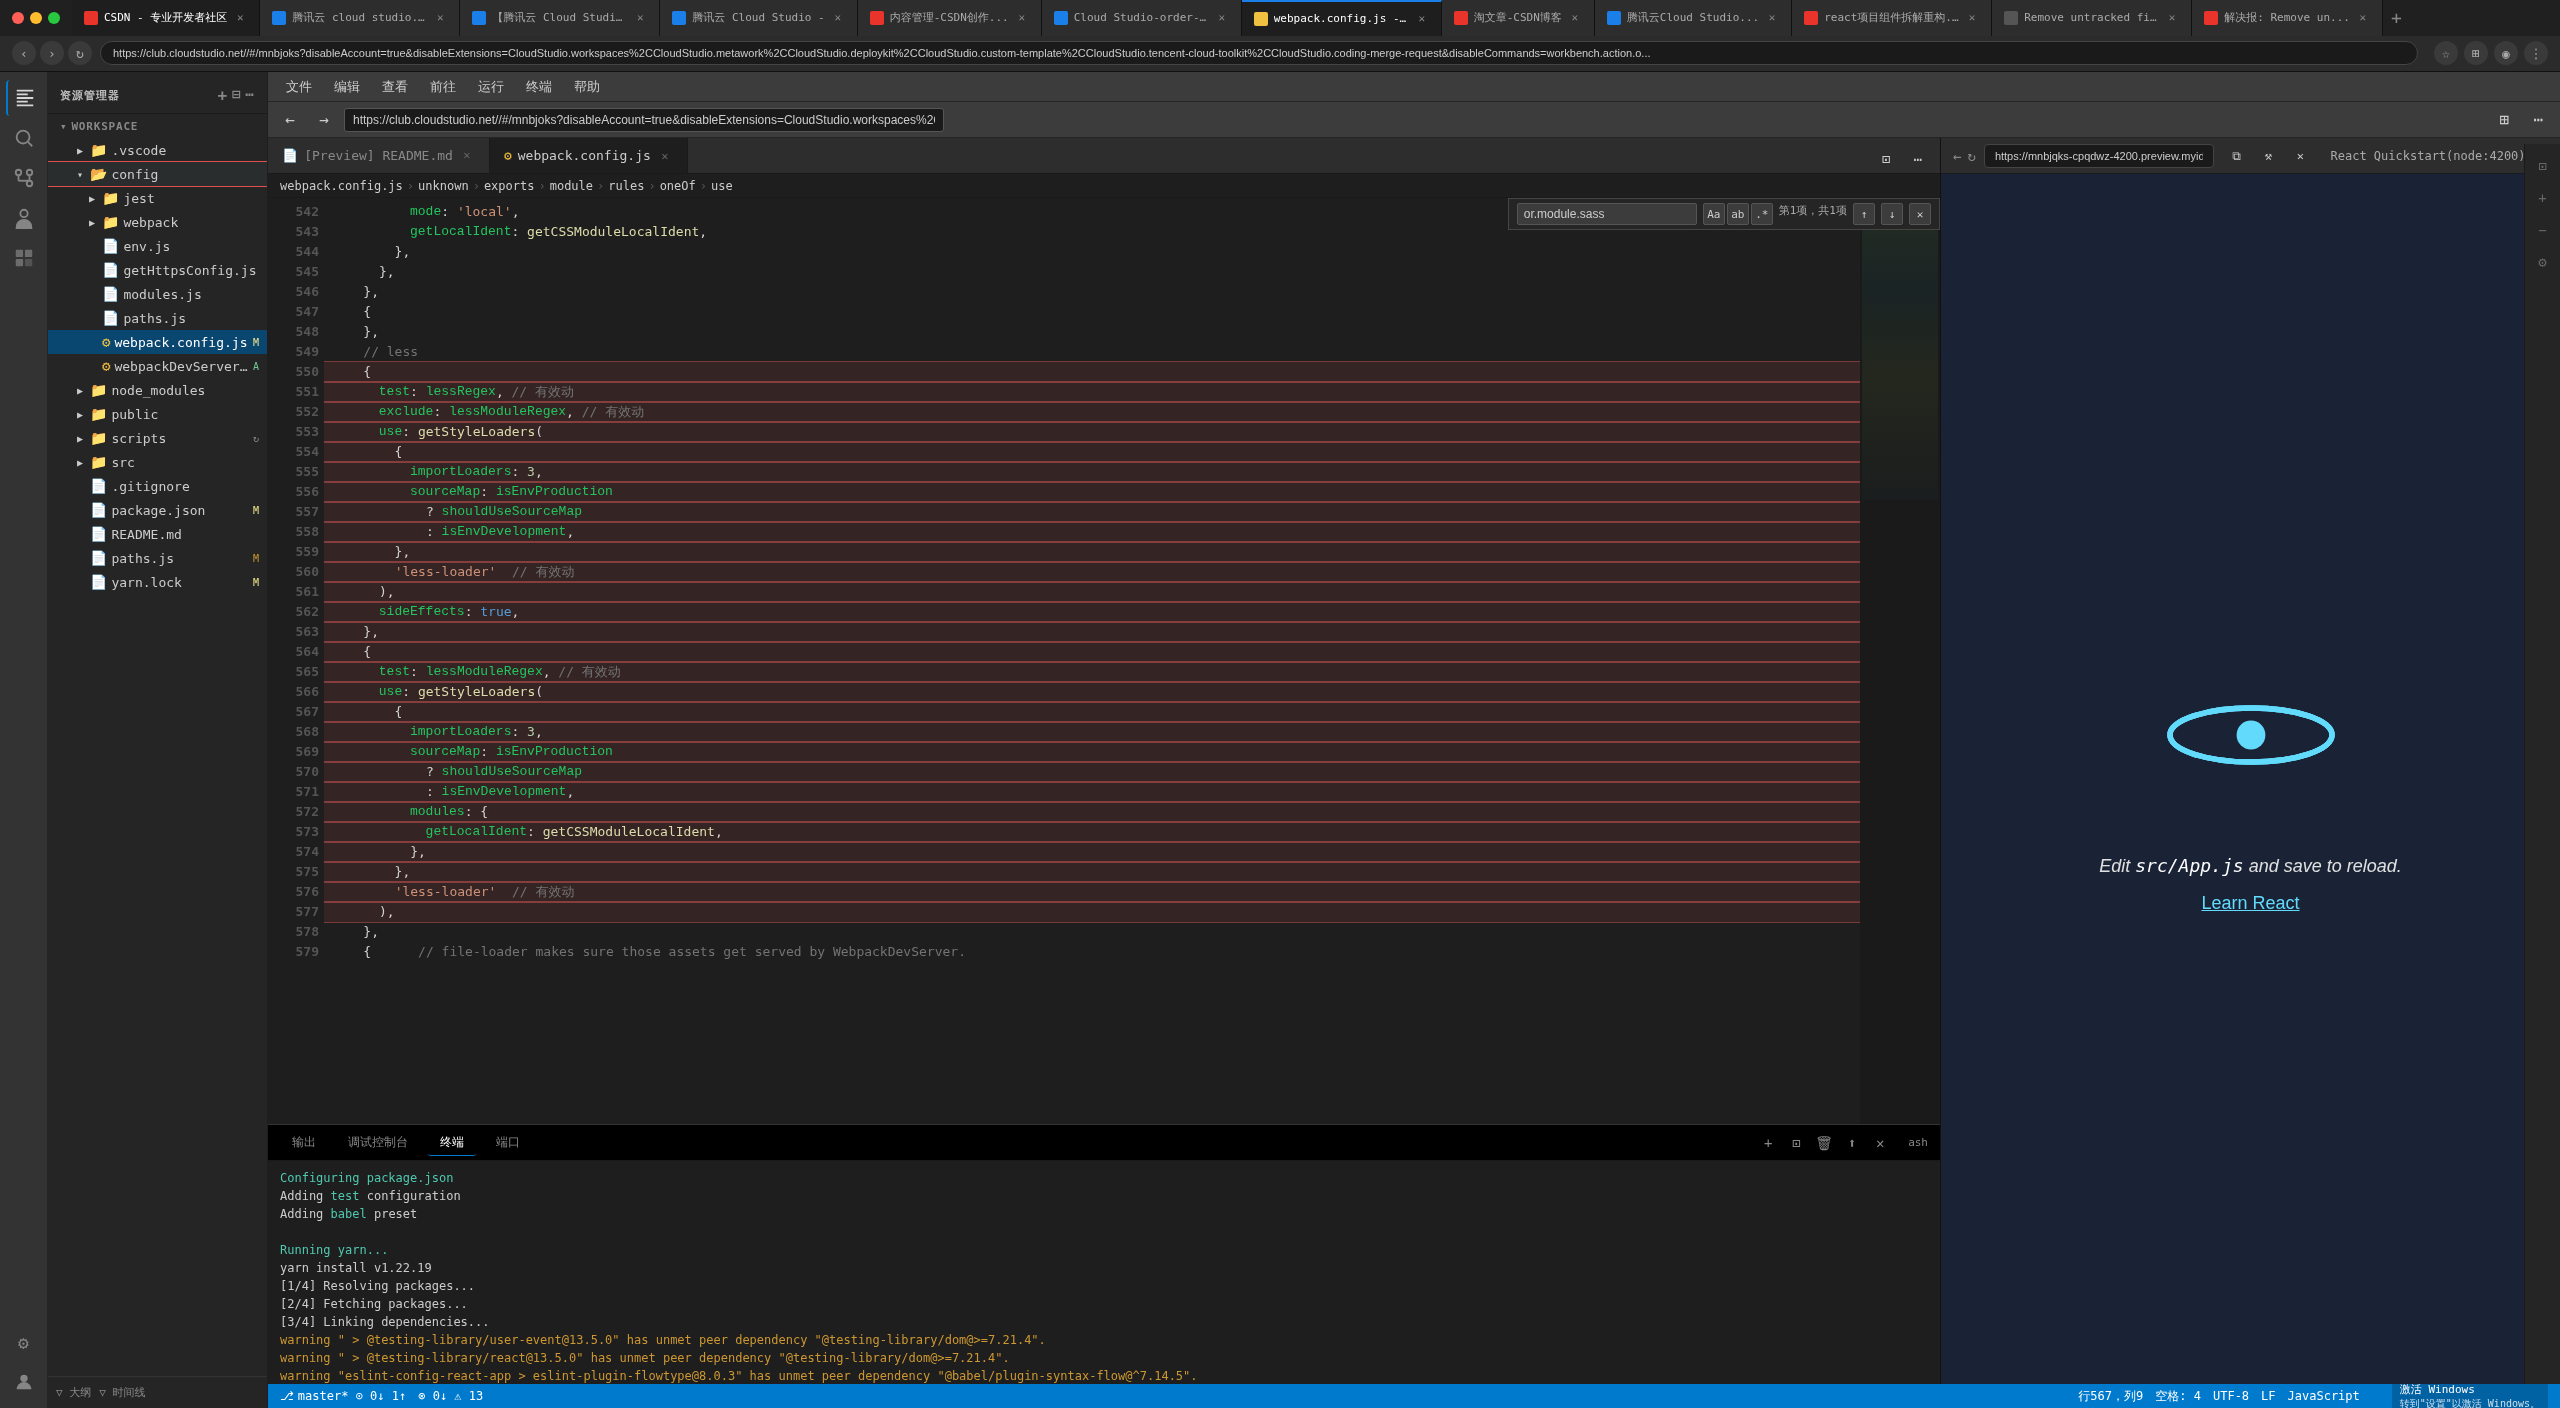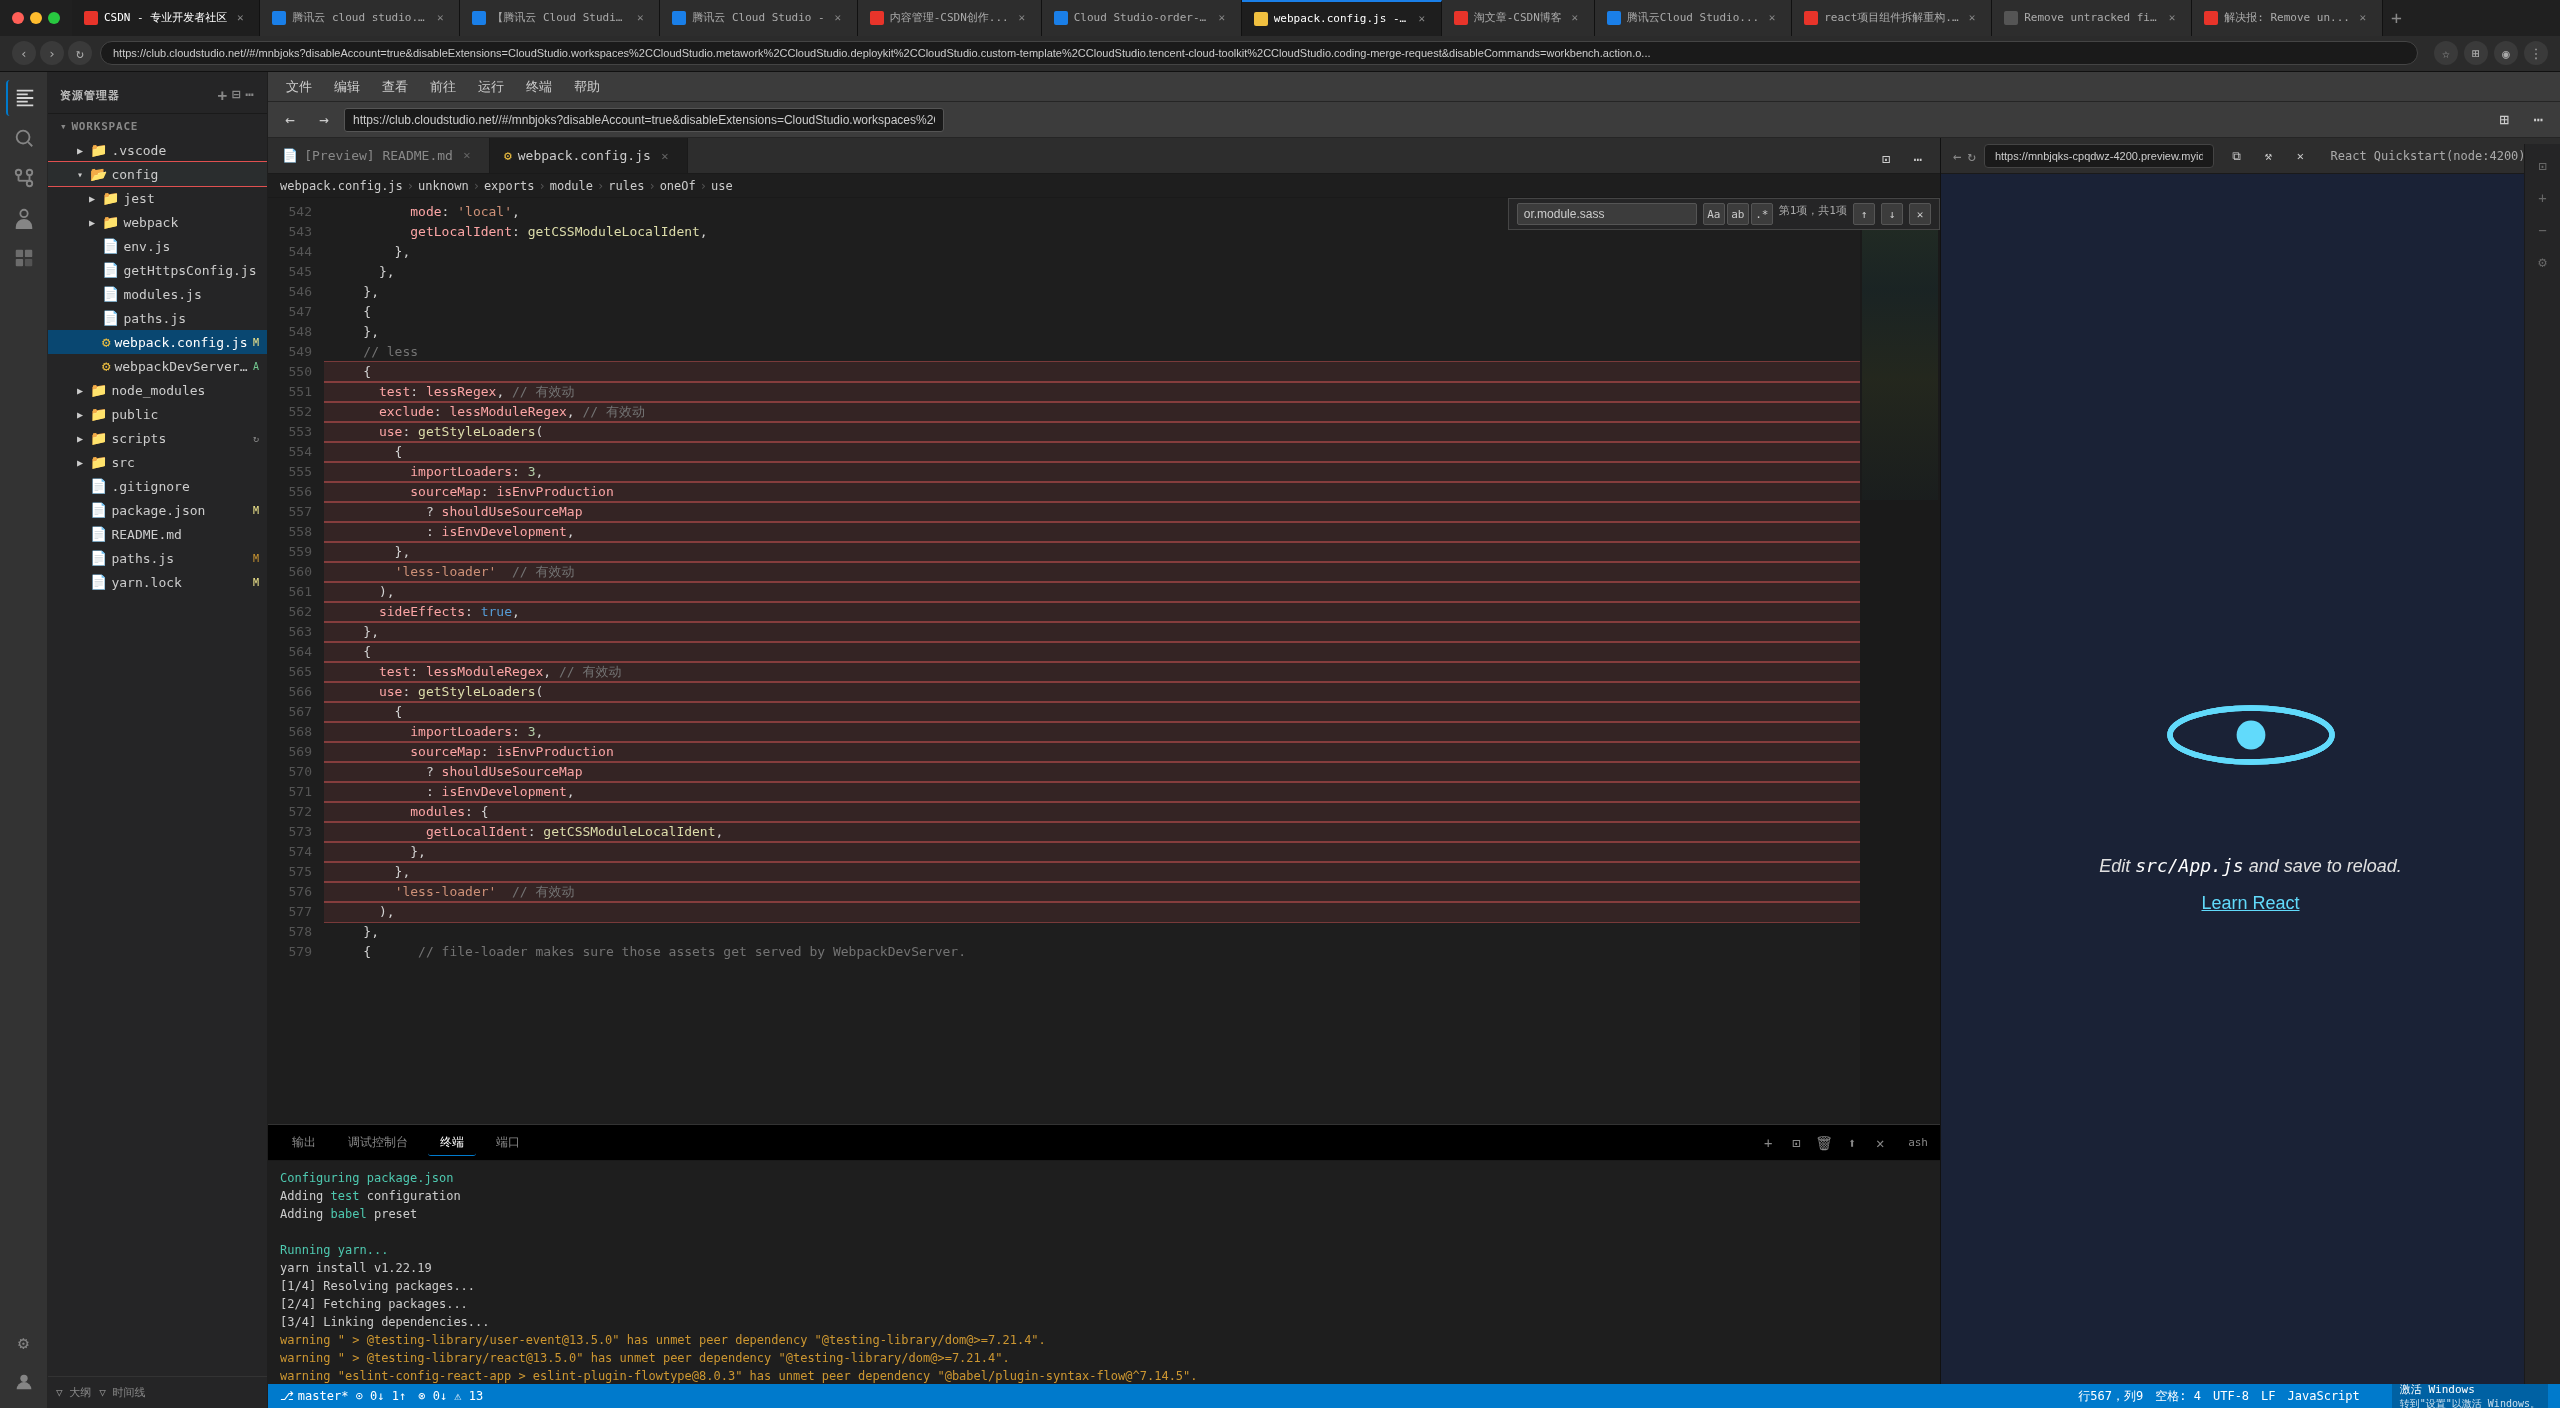--- a/index.html
+++ b/index.html
@@ -390,24 +390,25 @@
 
     
     .line-numbers {
       width: 56px;
       background: #1e1e1e;
       color: #555;
       font-size: 13px;
       line-height: 20px;
       padding-top: 4px;
       text-align: right;
-      padding-right: 12px;
+      padding-right: 5px;
       overflow: hidden;
       user-select: none;
       flex-shrink: 0;
+      font-weight: bold;
     }
     .line-number {
       height: 20px;
       display: flex;
       align-items: center;
       justify-content: flex-end;
     }
 
     
     .code-content {
@@ -424,21 +425,21 @@
       white-space: pre;
       font-size: 13px;
       line-height: 20px;
     }
     .code-line.highlighted-block {
       background: rgba(255, 100, 100, 0.1);
       outline: 1px solid rgba(255, 100, 100, 0.4);
     }
     .kw2 { color: #569cd6; }
     .str { color: #ce9178; }
-    .prop { color: #fca5a5; }
+    .prop { color: #22c55e; font-family: Liberation Mono, monospace; }
     .val { color: #b5cea8; }
     .fn { color: #dcdcaa; }
     .cm { color: #737373; }
     .punct { color: #d4d4d4; }
 
     
     .browser-preview {
       width: 620px;
       background: #1a2236;
       display: flex;

